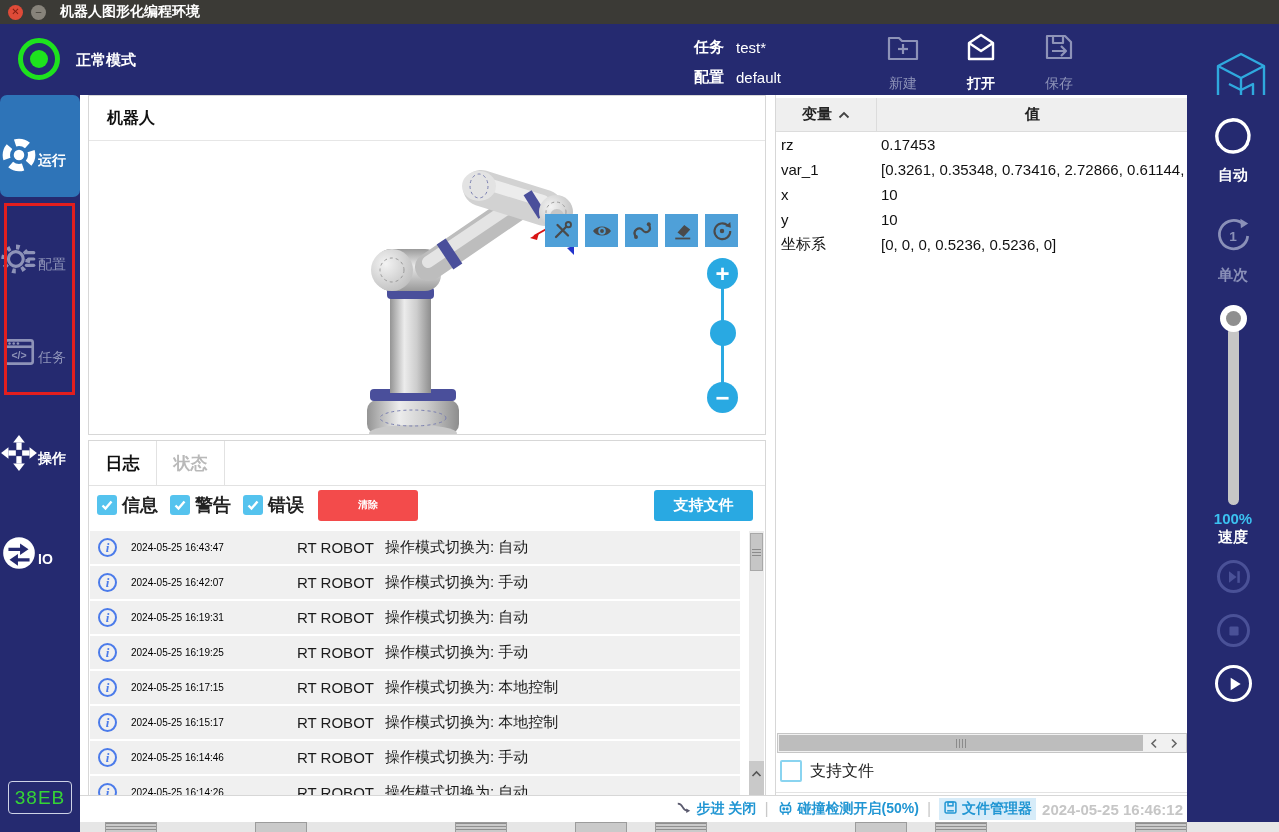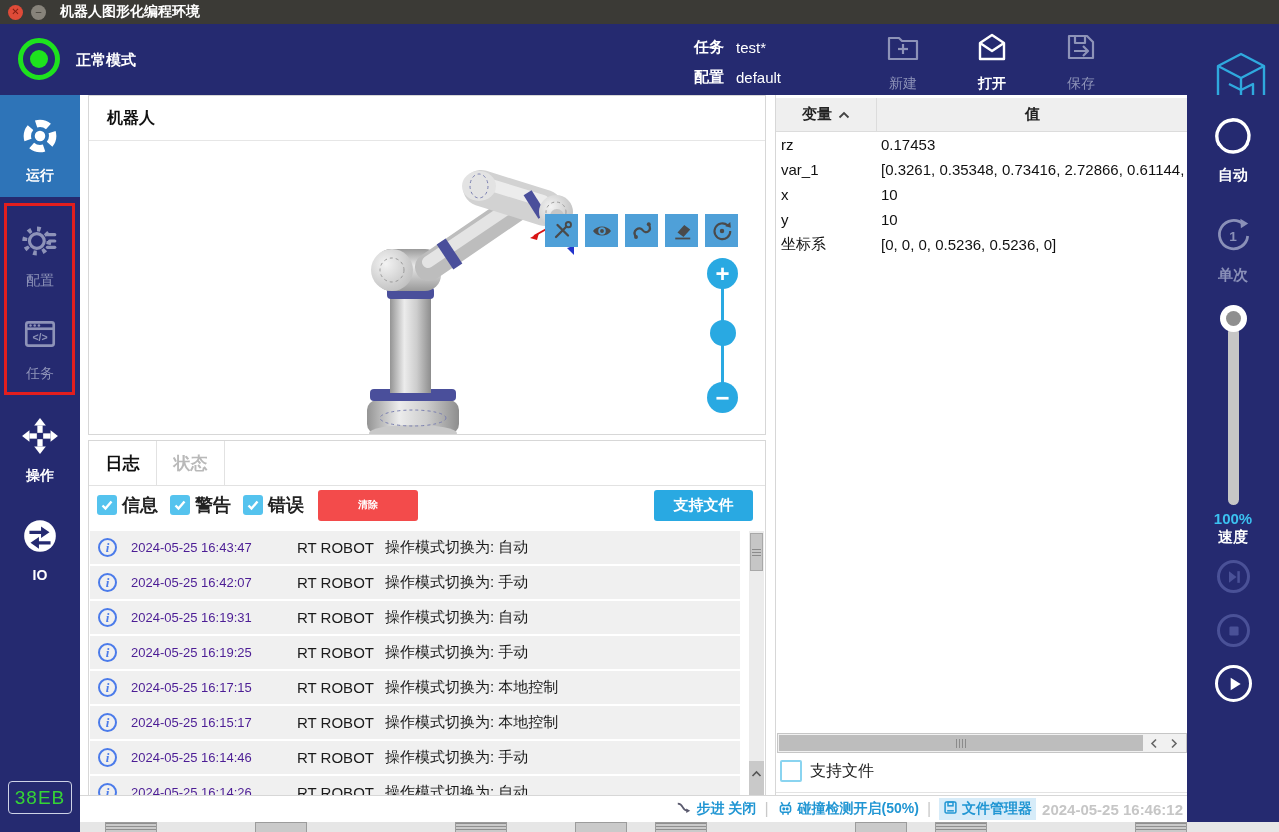--- a/index.html
+++ b/index.html
@@ -16,31 +16,31 @@
 
   
   .header { left:0; top:24px; width:1279px; height:71px; background:#252a70; }
   .mode-ind { position:absolute; left:18px; top:14px; width:42px; height:42px; }
   .mode-ind .ring { position:absolute; inset:0; border:5px solid #1ee21e; border-radius:50%; }
   .mode-ind .dot { position:absolute; left:12px; top:12px; width:18px; height:18px; background:#1ee21e; border-radius:50%; }
   .mode-label { position:absolute; left:76px; top:27px; color:#fff; font-weight:bold; font-size:15px; }
   .task-info { position:absolute; left:694px; top:7px; color:#fff; font-size:15px; }
   .task-info .row { height:28px; display:flex; align-items:center; margin-top:2px; }
   .task-info .lbl { font-weight:bold; margin-right:12px; }
-  .hdr-actions { position:absolute; left:880px; top:6px; display:flex; gap:43px; }
+  .hdr-actions { position:absolute; left:880px; top:6px; display:flex; gap:32px; }
   .hdr-btn { width:46px; display:flex; flex-direction:column; align-items:center; cursor:pointer; }
   .hdr-btn svg { width:36px; height:36px; }
   .hdr-btn .cap { font-size:14px; margin-top:5px; }
   .hdr-btn.dim .cap { color:#8e93b8; }
   .hdr-btn.lit .cap { color:#fff; font-weight:bold; }
   .logo { position:absolute; left:1215px; top:27px; width:52px; height:62px; }
 
   
   .sidebar-l { left:0; top:95px; width:80px; height:737px; background:#252a70; }
-  .nav-item { width:80px; display:flex; flex-direction:column; align-items:center; cursor:pointer; }
+  .nav-item { width:80px; display:flex; flex-direction:row; align-items:center; cursor:pointer;border-radius:7px; }
   .nav-item svg { width:38px; height:38px; }
   .nav-item .cap { font-size:14px; margin-top:8px; color:#8e93b8; }
   .nav-item.active { background:#2e74b8; }
   .nav-item.active .cap, .nav-item.white .cap { color:#fff; font-weight:bold; }
   .nav-run { position:absolute; left:0; top:0; height:102px; padding-top:22px; }
   .nav-cfg { position:absolute; left:0; top:115px; height:90px; padding-top:12px; }
   .nav-task{ position:absolute; left:0; top:208px; height:90px; padding-top:12px; }
   .nav-op  { position:absolute; left:0; top:308px; height:90px; padding-top:14px; }
   .nav-io  { position:absolute; left:0; top:408px; height:90px; padding-top:14px; }
   .red-box { position:absolute; left:4px; top:108px; width:71px; height:192px; border:3px solid #e31e1e; pointer-events:none; }
@@ -67,21 +67,21 @@
   .log-tab.idle { color:#b9b9b9; font-weight:bold; }
   .log-filters { height:38px; display:flex; align-items:center; padding-left:8px; position:relative; }
   .cb { width:20px; height:20px; border-radius:3px; background:#55c3ee; display:flex; align-items:center; justify-content:center; cursor:pointer; }
   .cb svg { width:14px; height:14px; }
   .cb-lab { font-size:18px; font-weight:bold; color:#222; margin:0 12px 0 5px; }
   .btn-clear { width:100px; height:31px; background:#f34b4b; border:none; border-radius:3px; color:#fff; font-weight:bold; font-size:10px; margin-left:2px; cursor:pointer; }
   .btn-support { position:absolute; right:12px; top:4px; width:99px; height:31px; background:#29a9e2; border:none; border-radius:3px; color:#fff; font-weight:bold; font-size:15px; cursor:pointer; }
   .log-list { position:absolute; left:1px; top:90px; right:25px; bottom:0; overflow:hidden; }
   .log-row { height:33px; background:#f0f0f0; margin-bottom:2px; display:flex; align-items:center; padding-left:8px; }
   .info-icon { width:19px; height:19px; border:2px solid #4b7bea; border-radius:50%; color:#4b7bea; font-family:"Liberation Serif","DejaVu Serif",serif; font-style:italic; font-weight:bold; font-size:13px; display:flex; align-items:center; justify-content:center; flex:none; }
-  .log-time { width:166px; margin-left:14px; font-size:13px; color:#4c1d95; flex:none; }
+  .log-time { width:166px; margin-left:14px; font-size:10px; color:#000000; flex:none; }
   .log-source { width:88px; font-size:15px; color:#1a1a1a; flex:none; }
   .log-message { font-size:15px; color:#1a1a1a; white-space:nowrap; }
   .log-scroll { position:absolute; right:1px; top:90px; width:15px; bottom:0; background:#ececec; }
   .log-thumb { position:absolute; left:1px; top:2px; width:13px; height:38px; background:#c6c6c6; border:1px solid #a8a8a8; display:flex; align-items:center; justify-content:center; cursor:pointer; }
   .grip-h { width:9px; height:7px; background:repeating-linear-gradient(to bottom,#8b8b8b 0 1px,transparent 1px 3px); }
   .scr-btn { position:absolute; left:0; width:15px; height:25px; background:#c9c9c9; display:flex; align-items:center; justify-content:center; cursor:pointer; }
   .scr-btn svg { width:11px; height:8px; }
 
   
   .vars-panel { left:775px; top:95px; width:456px; height:727px; background:#fff; border-left:1px solid #d7d7d7; }

